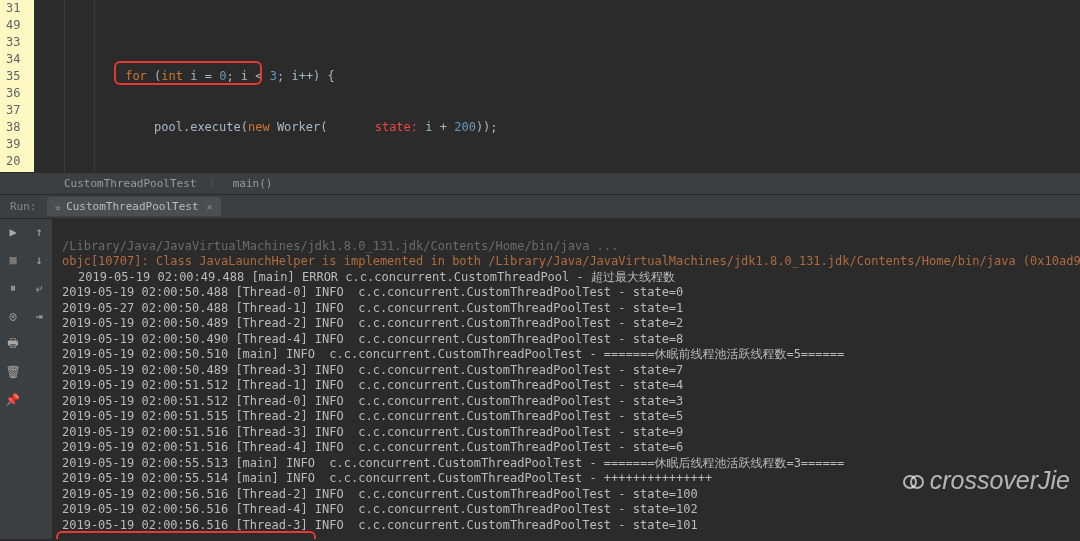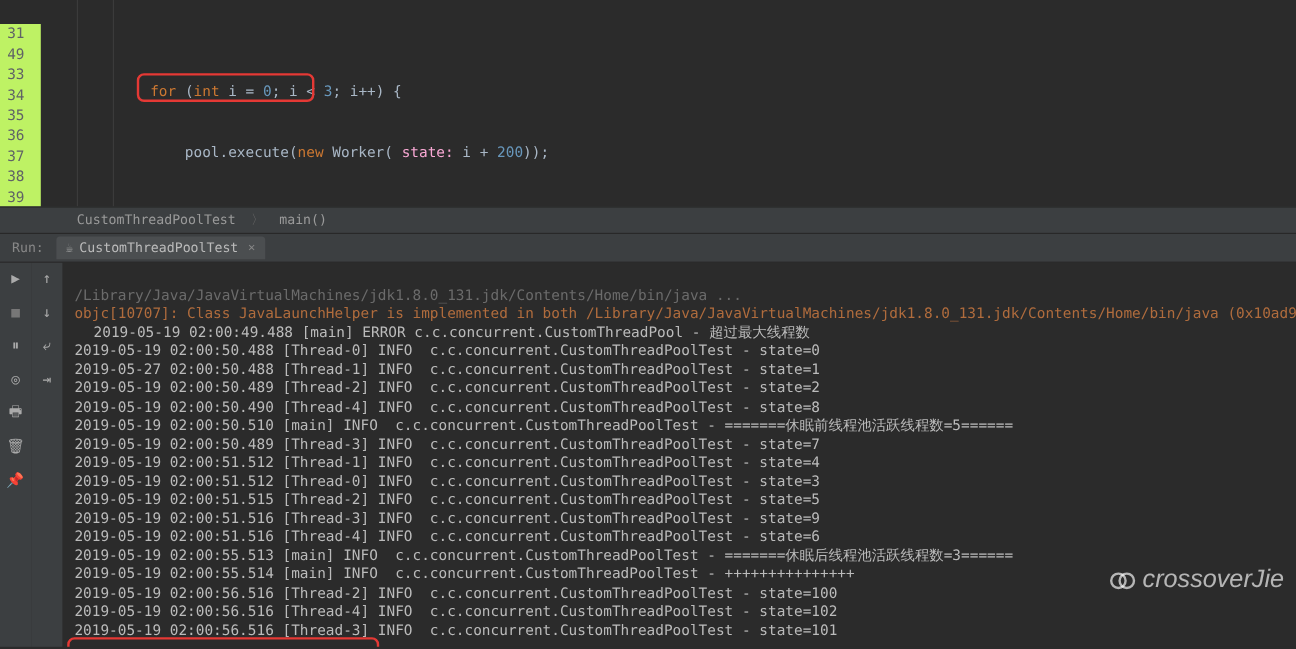--- a/index.html
+++ b/index.html
@@ -13,44 +13,43 @@
     overflow: hidden;
     position: relative;
   }
   .editor {
     display: flex;
     background: #2b2b2b;
     height: 172px;
     overflow: hidden;
   }
   .gutter {
-    background: #bef264;
+    background: #fef9c3;
     color: #606366;
     text-align: right;
     padding: 0 14px 0 6px;
     user-select: none;
     line-height: 17px;
-    margin-top: 20px;
   }
   .code {
     padding-left: 4px;
     line-height: 17px;
     white-space: pre;
     position: relative;
   }
   .code .line { display: block; position: relative; z-index: 2; }
   .indent-guide {
     position: absolute;
     top: 0; bottom: 0;
     border-left: 1px solid #3b3b3b;
     z-index: 0;
   }
   .kw { color: #cc7832; }
   .num { color: #6897bb; }
-  .hint { color: #f9a8d4; font-style: normal; }
+  .hint { color: #ef4444; font-style: normal; margin-left: 40px; }
   .redbox {
     position: absolute;
     border: 2px solid #e53935;
     border-radius: 6px;
     pointer-events: none;
     z-index: 5;
   }
   .breadcrumb {
     background: #3c3f41;
     border-top: 1px solid #282828;
@@ -117,21 +116,21 @@
   }
   .console .cmd { color: #6b6b6b; }
   .console .warn { color: #b06c3d; }
   .console .err { color: #bbb; margin-left: 16px; }
   .watermark {
     position: absolute;
     right: 10px;
     bottom: 46px;
     color: rgba(255,255,255,0.65);
     font-family: -apple-system, sans-serif;
-    font-size: 21px;
+    font-size: 25px;
     font-style: italic;
     display: flex;
     align-items: center;
     gap: 5px;
     z-index: 30;
   }
   .wm-icon {
     width: 22px; height: 18px;
     position: relative;
   }

